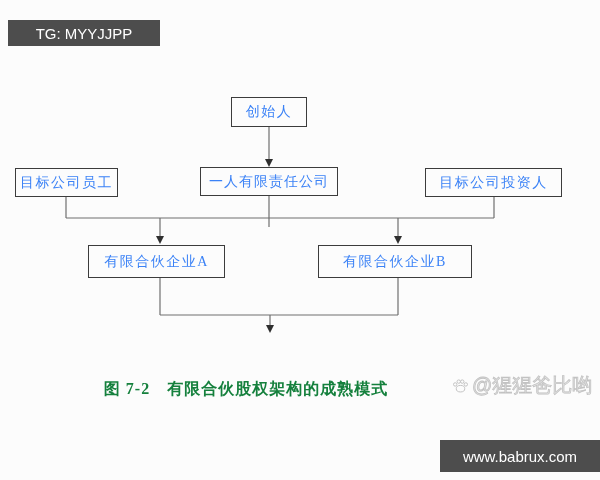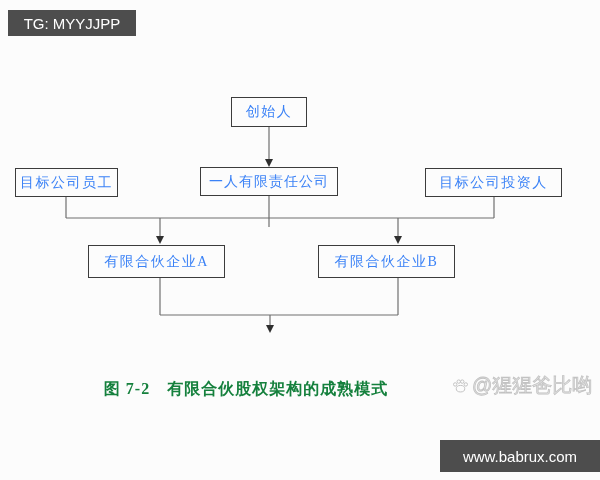--- a/index.html
+++ b/index.html
@@ -2,36 +2,36 @@
 <html><head>
 <meta charset="utf-8">
 <style>
   html,body{margin:0;padding:0;}
   body{width:600px;height:480px;background:#ffffff;font-family:"Liberation Serif",serif;}
   #page{position:relative;width:600px;height:480px;background:#fcfcfc;overflow:hidden;}
 
   .banner{position:absolute;background:#4d4d4d;color:#ffffff;
           font-family:"Liberation Sans",sans-serif;
           display:flex;align-items:center;justify-content:center;}
-  #banner-top{left:8px;top:10px;width:128px;height:26px;font-size:15px;}
+  #banner-top{left:8px;top:20px;width:152px;height:26px;font-size:15px;}
   #banner-bottom{left:440px;top:440px;width:160px;height:32px;font-size:15px;}
 
   #connectors{position:absolute;left:0;top:0;pointer-events:none;}
   #connectors line{stroke:#6f6f6f;stroke-width:1.2;}
   #connectors polygon{fill:#2f2f2f;}
 
   .node{position:absolute;border:1.5px solid #3c3c3c;background:transparent;color:#3b82f6;
         display:flex;align-items:center;justify-content:center;
         font-size:14px;letter-spacing:1.5px;box-sizing:border-box;}
   #node-founder  {left:231px;top:97px; width:76px; height:30px;}
   #node-employees{left:15px; top:168px;width:103px;height:29px;}
   #node-holding  {left:200px;top:167px;width:138px;height:29px;letter-spacing:1px;}
   #node-investors{left:425px;top:168px;width:137px;height:29px;}
   #node-lp-a     {left:88px; top:245px;width:137px;height:33px;}
-  #node-lp-b     {left:318px;top:245px;width:137px;height:33px;}
+  #node-lp-b     {left:318px;top:245px;width:154px;height:33px;}
   #node-target   {left:232px;top:333px;width:75px; height:33px;}
 
   #caption{position:absolute;left:0;top:379px;width:492px;text-align:center;
            font-size:16px;font-weight:600;color:#15803d;letter-spacing:1px;}
 
   #watermark{position:absolute;left:452px;top:372px;width:148px;height:26px;
              display:flex;align-items:center;gap:3px;
              font-family:"Liberation Sans",sans-serif;font-size:20px;
              color:#e6e6e6;-webkit-text-stroke:0.8px #c2c2c2;white-space:nowrap;}
   #watermark svg{flex:0 0 auto;}

